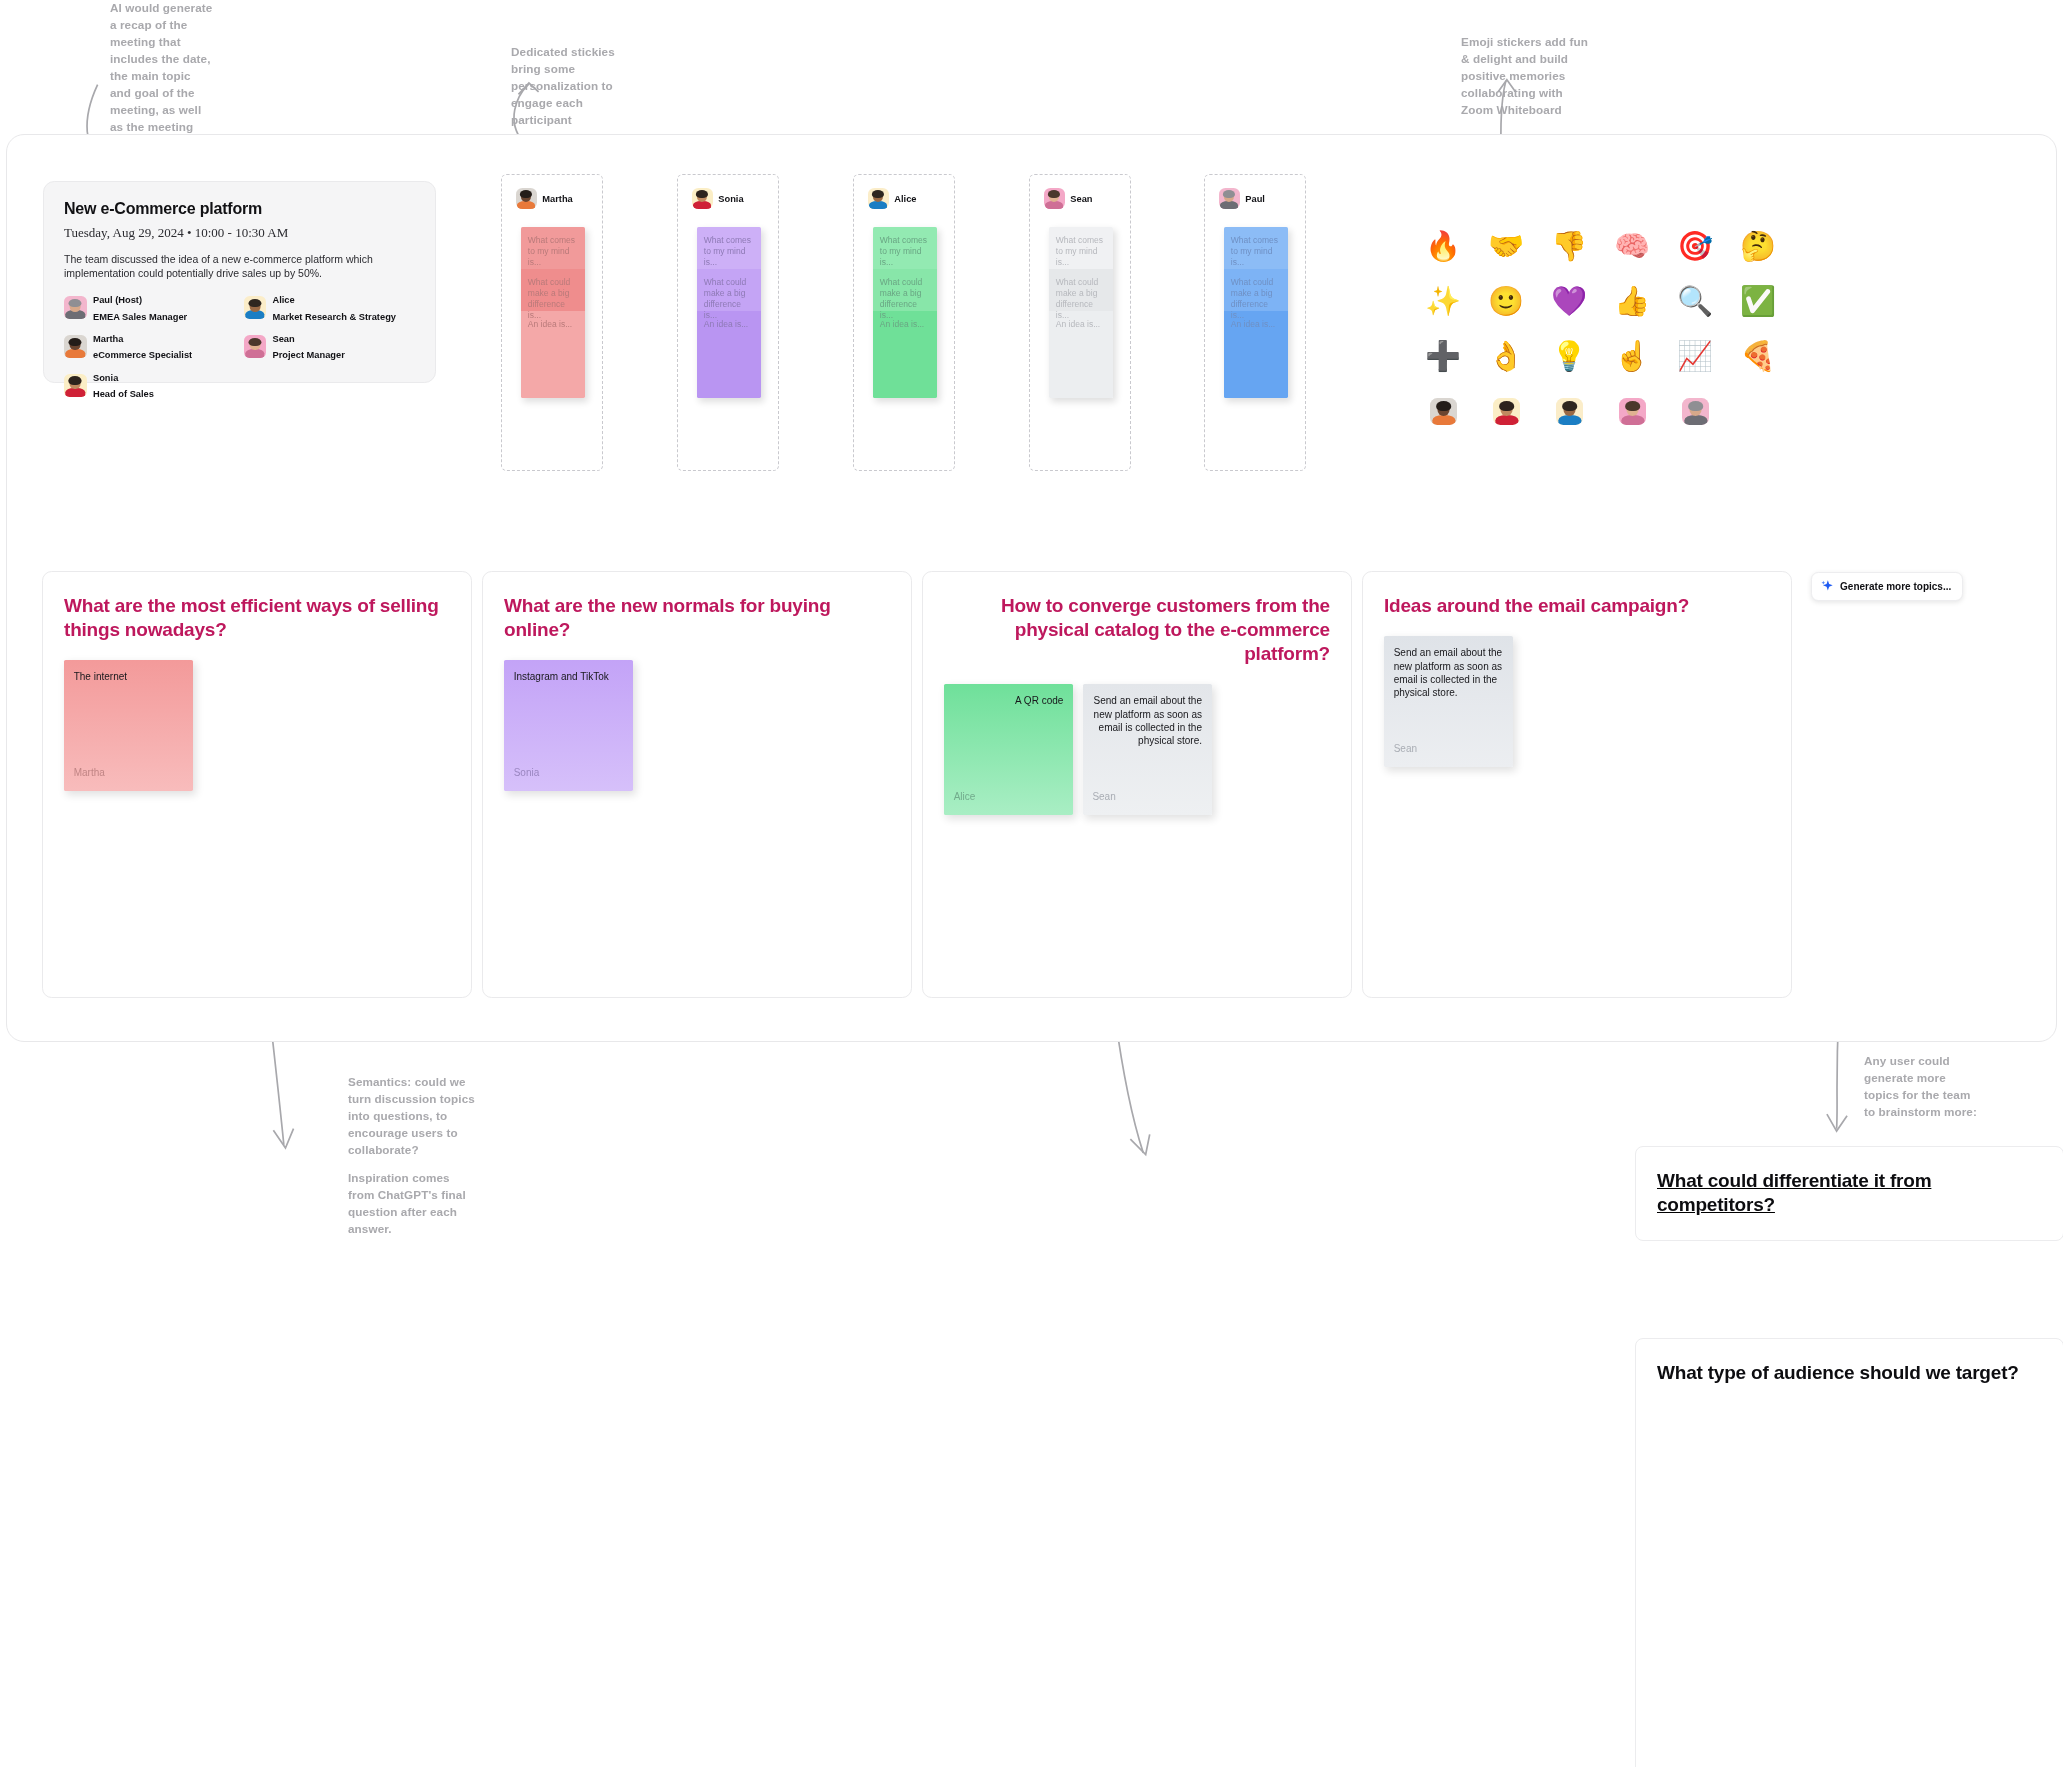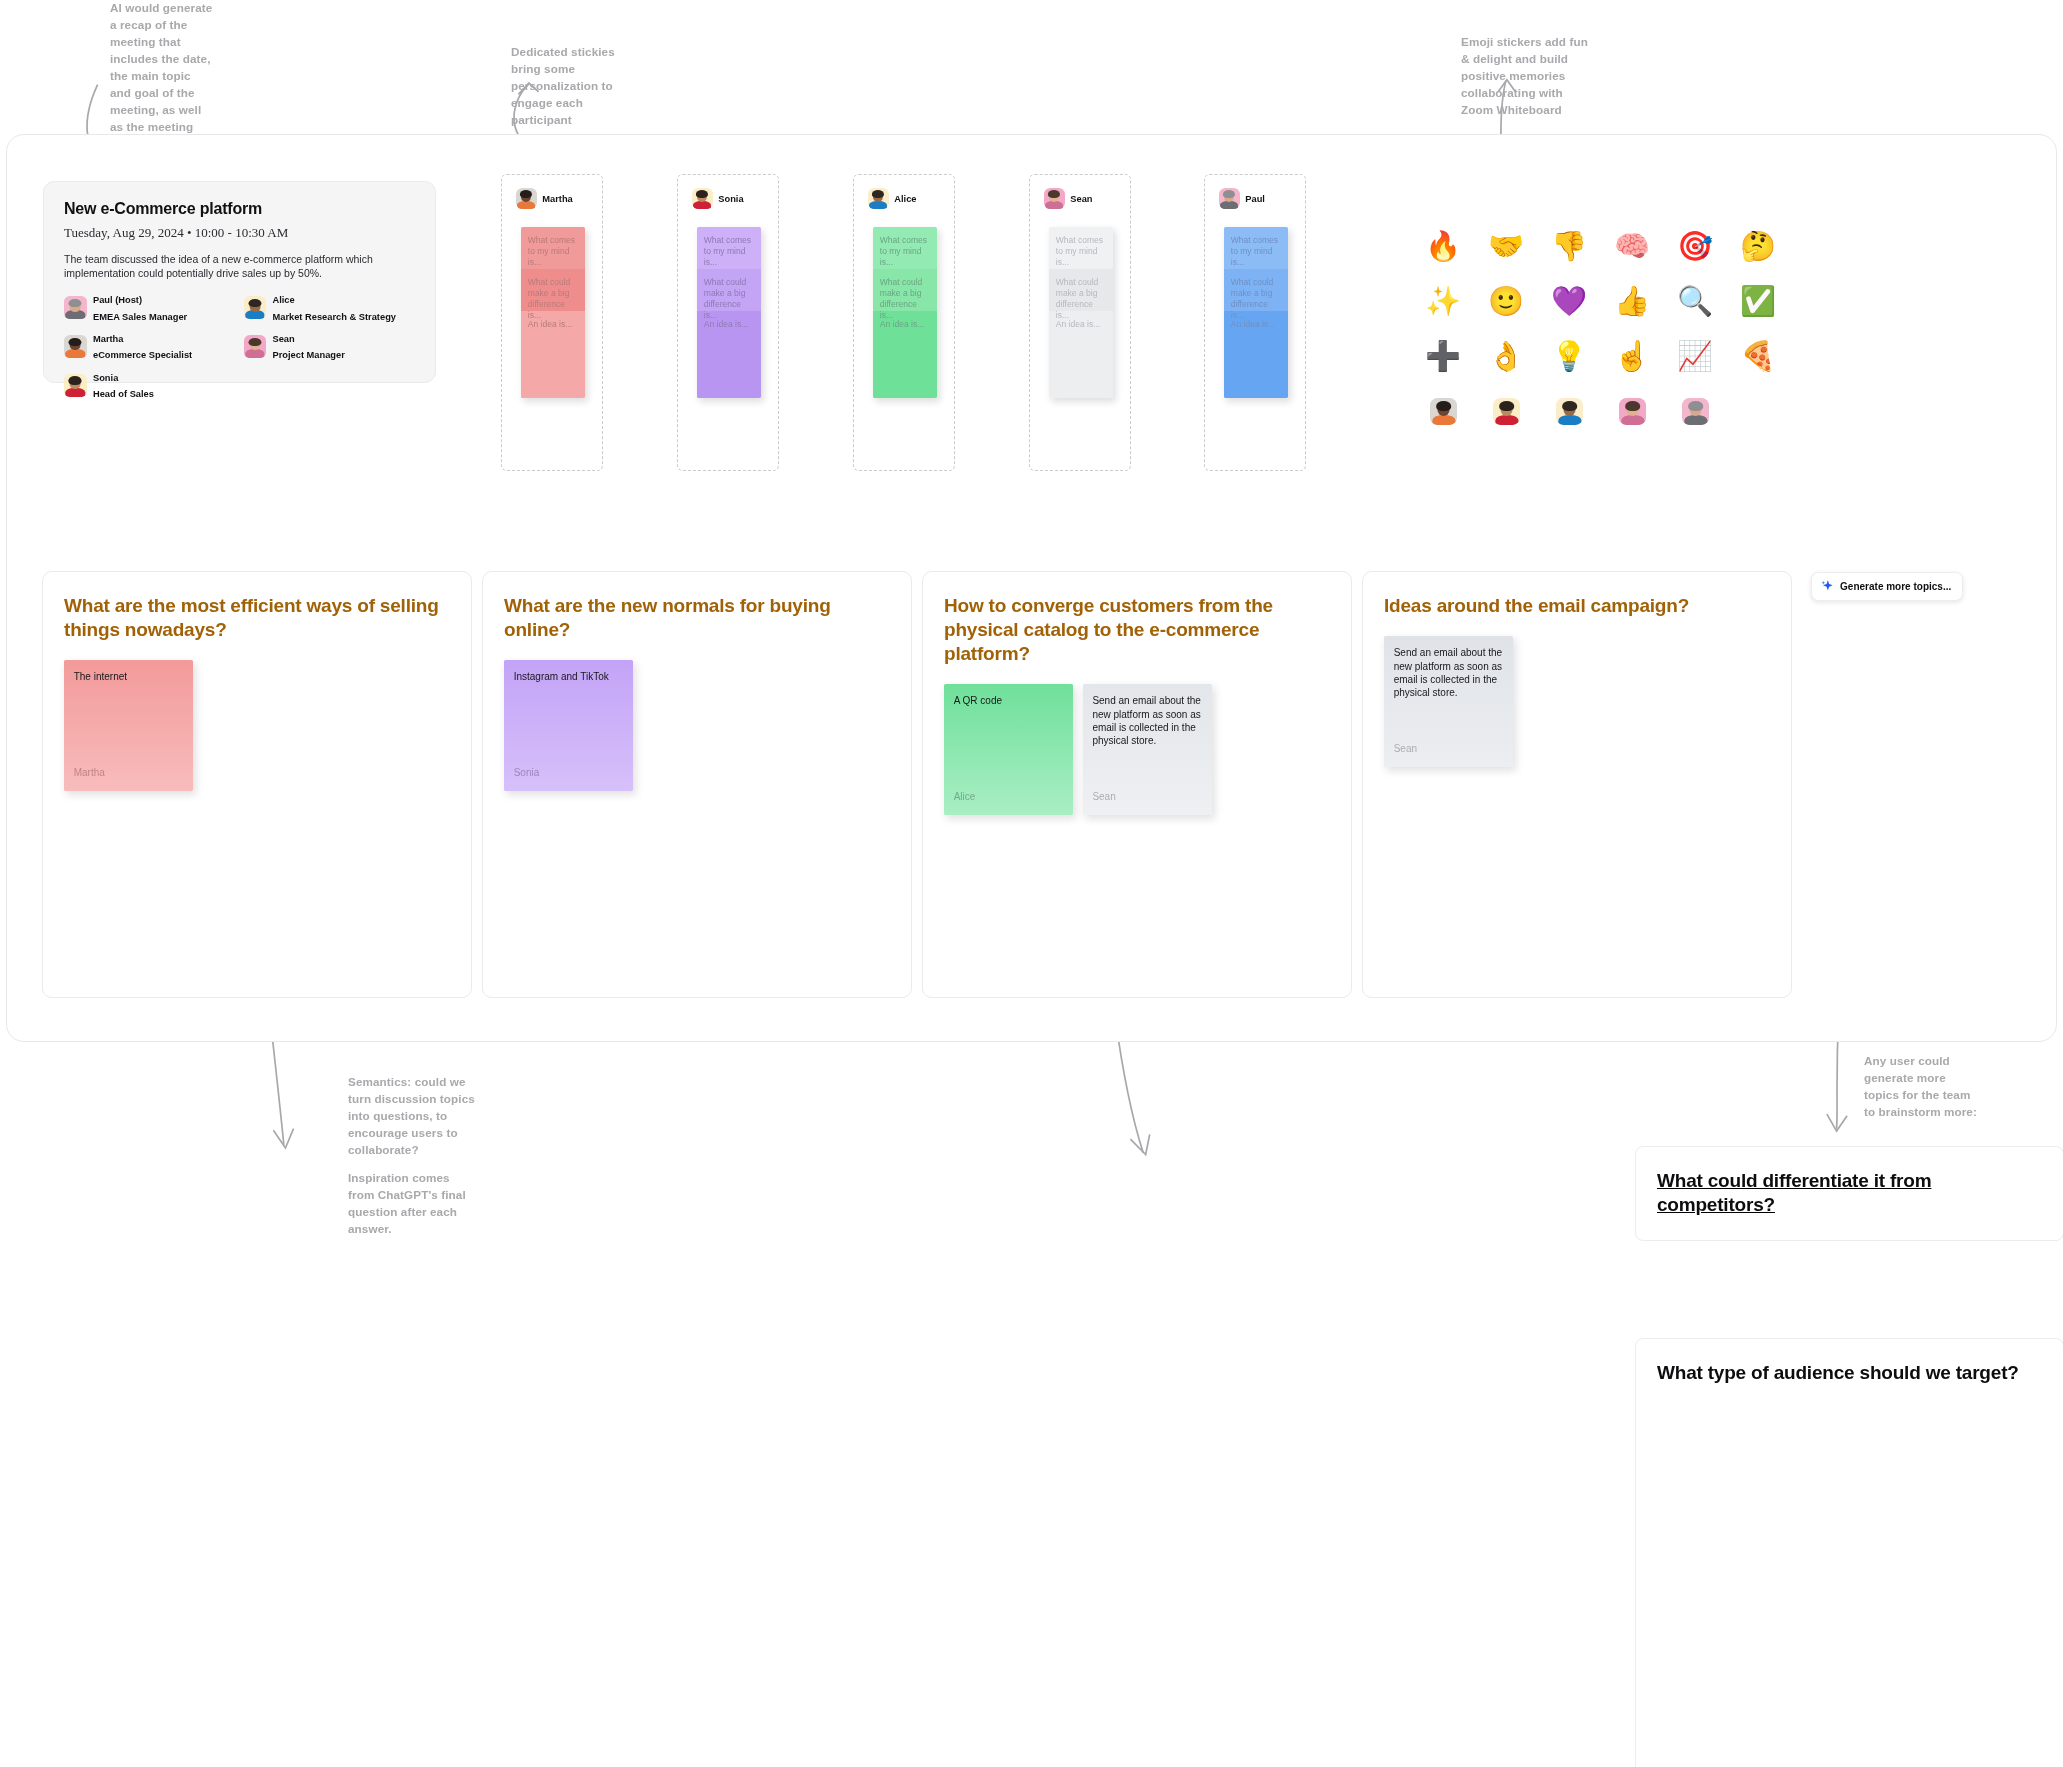--- a/index.html
+++ b/index.html
@@ -150,21 +150,21 @@
     top: 571px;
     height: 427px;
     background: #ffffff;
     border: 1.2px solid #eaeaec;
     border-radius: 9.7px;
     padding: 22px 21px 0 21px;
   }
   .topic .q {
     font-size: 19px;
     font-weight: 700;
-    color: #a16207;
+    color: #be185d;
     line-height: 1.26;
     letter-spacing: -0.2px;
   }
   .topic .notes {
     margin-top: 18px;
     display: flex;
     gap: 9.7px;
   }
   .note {
     width: 129px; height: 131px;
@@ -466,21 +466,21 @@
       </div>
       <div class="topic" style="left: 482px; width: 430px;">
         <div class="q">What are the new normals for buying online?</div>
         <div class="notes">
           <div class="note" style="background:linear-gradient(180deg,#c3a3f7 0%,#d6c0fa 100%)">
             <div class="txt">Instagram and TikTok</div>
             <div class="author" style="color:#9a86c0">Sonia</div>
           </div>
         </div>
       </div>
-      <div class="topic" style="left: 922px; width: 430px;">
+      <div class="topic" style="left: 922px; width: 430px; text-align: right;">
         <div class="q">How to converge customers from the physical catalog to the e-commerce platform?</div>
         <div class="notes">
           <div class="note" style="background:linear-gradient(180deg,#6fe09a 0%,#a9eec4 100%)">
             <div class="txt">A QR code</div>
             <div class="author" style="color:#72ab8c">Alice</div>
           </div>
           <div class="note" style="background:linear-gradient(180deg,#e3e6ea 0%,#eef0f2 100%)">
             <div class="txt">Send an email about the new platform as soon as email is collected in the physical store.</div>
             <div class="author" style="color:#a9adb4">Sean</div>
           </div>

